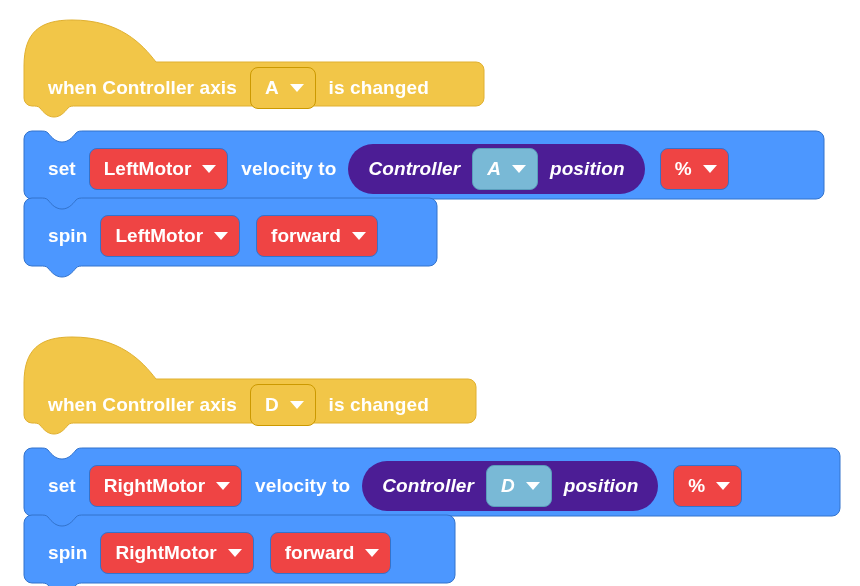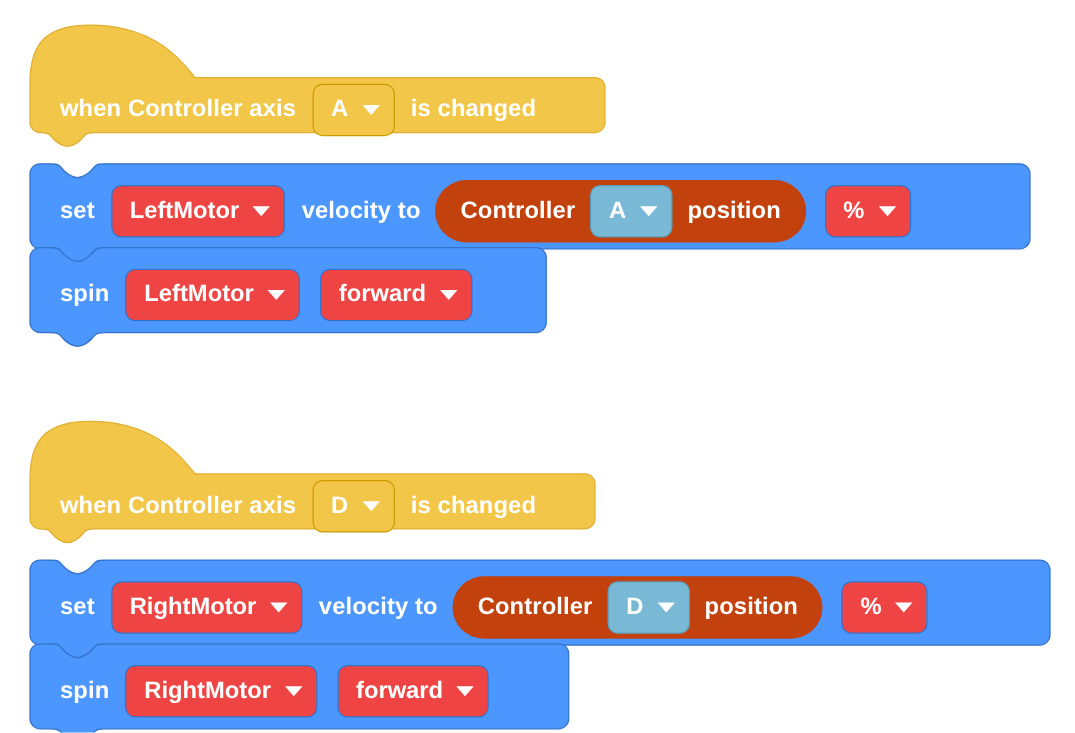--- a/index.html
+++ b/index.html
@@ -123,25 +123,26 @@
     background: #79b9d6;
     border: 1px solid #5a9ebc;
   }
 
   
   .reporter {
     display: inline-flex;
     align-items: center;
     height: 50px;
     border-radius: 25px;
-    background: #c2410c;
+    background: #4c1d95;
     padding: 0 14px;
     margin: 0 5px;
     box-sizing: border-box;
     white-space: nowrap;
+    font-style: italic;
   }
   .reporter .label {
     font-size: 19px;
     margin: 0 6px;
   }
 
   .spacer-r { width: 4px; }
 </style>
 </head>
 <body>

